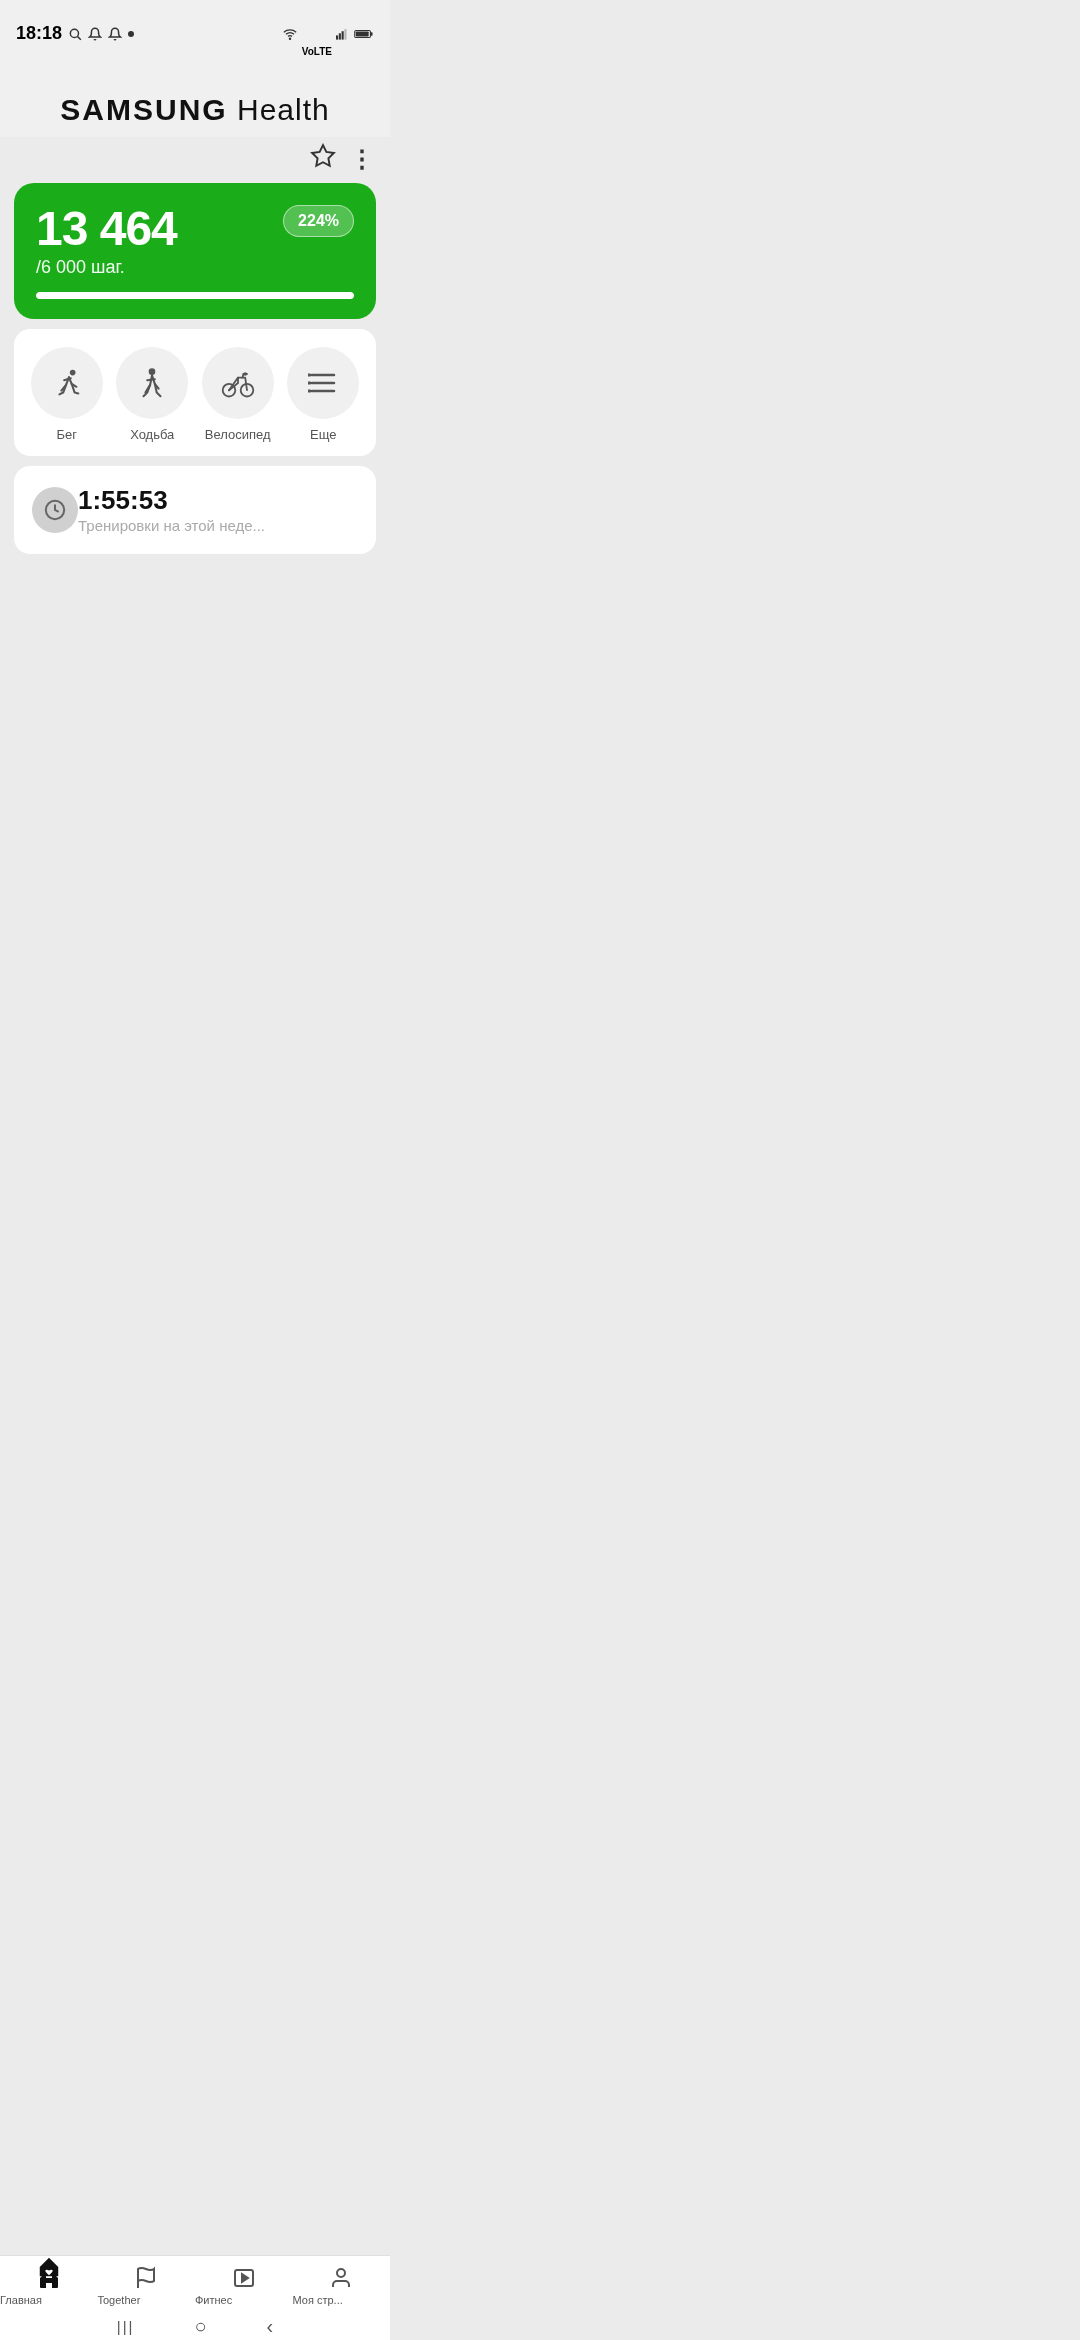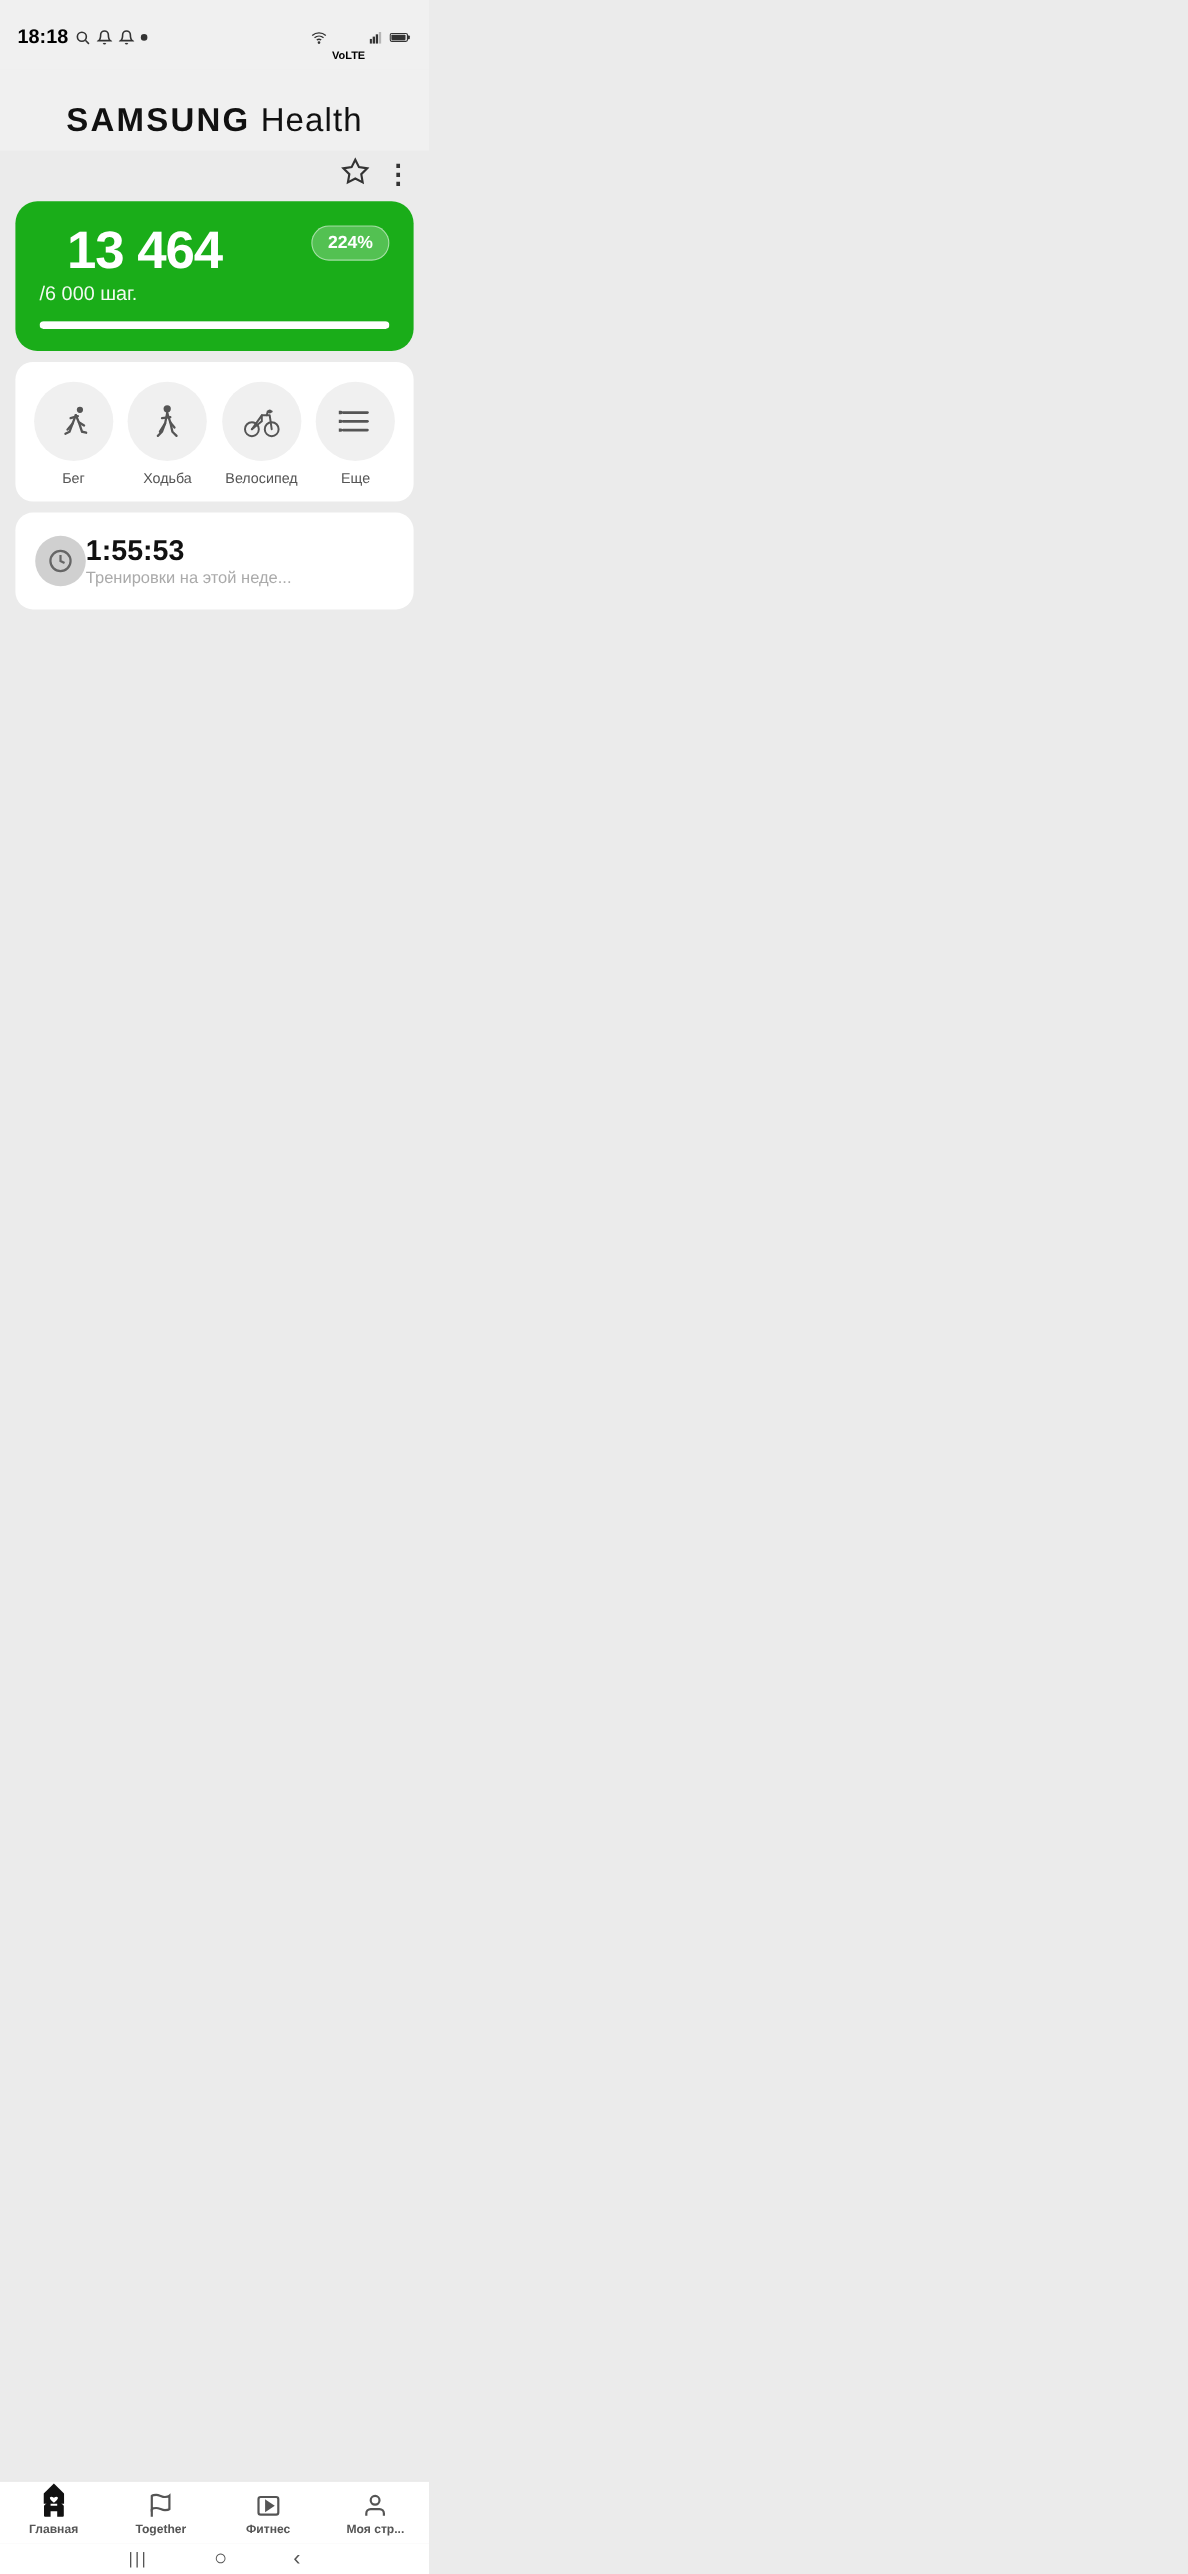--- a/index.html
+++ b/index.html
@@ -82,21 +82,20 @@
     .steps-top {
       display: flex;
       justify-content: space-between;
       align-items: flex-start;
     }
     .steps-count {
       font-size: 48px;
       font-weight: 700;
       letter-spacing: -1px;
       line-height: 1;
-      margin-left: 25px;
     }
     .steps-badge {
       background: rgba(255,255,255,0.25);
       border-radius: 20px;
       padding: 6px 14px;
       font-size: 16px;
       font-weight: 600;
       color: white;
       border: 1.5px solid rgba(255,255,255,0.5);
     }
@@ -199,25 +198,23 @@
       background: white;
       border-top: 1px solid #e0e0e0;
       display: flex;
       justify-content: space-around;
       align-items: center;
       padding: 8px 0 6px;
     }
     .nav-item {
       display: flex;
       flex-direction: column;
-      align-items: center;
       gap: 2px;
       cursor: pointer;
       flex: 1;
-      font-weight: bold;
     }
     .nav-icon {
       font-size: 24px;
       color: #333;
     }
     .nav-icon.active {
       color: #111;
     }
     .nav-label {
       font-size: 11px;

